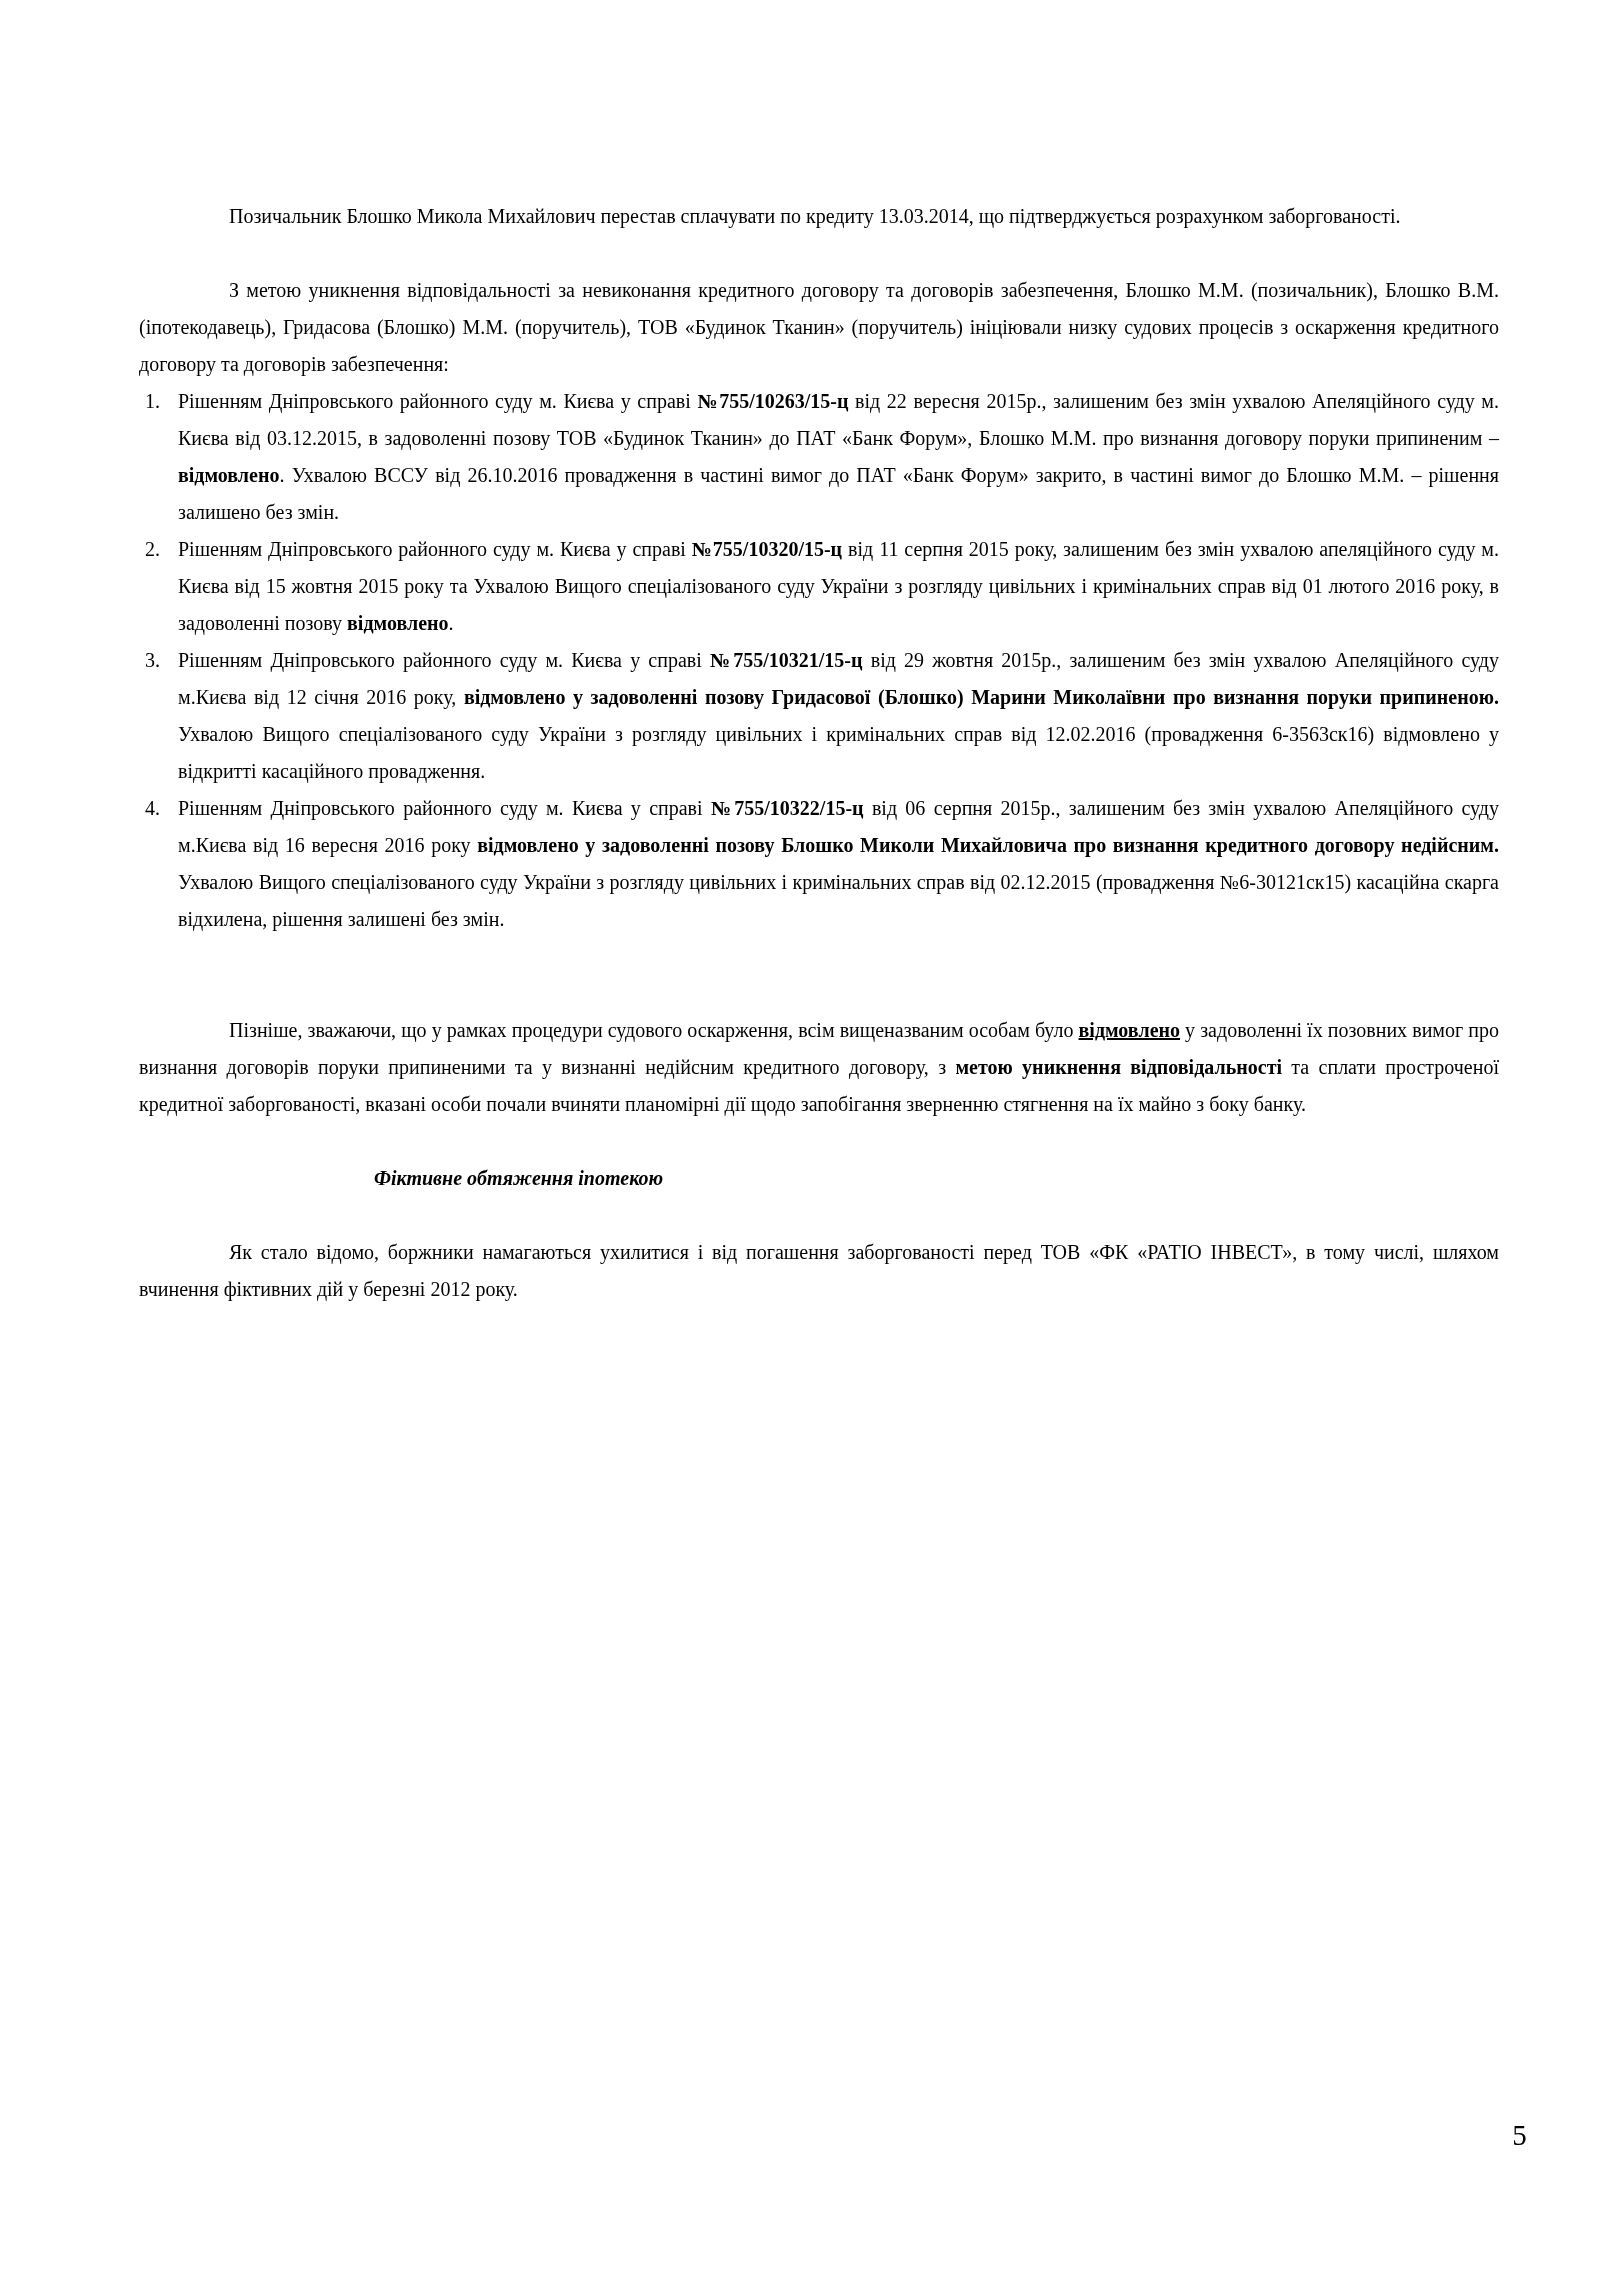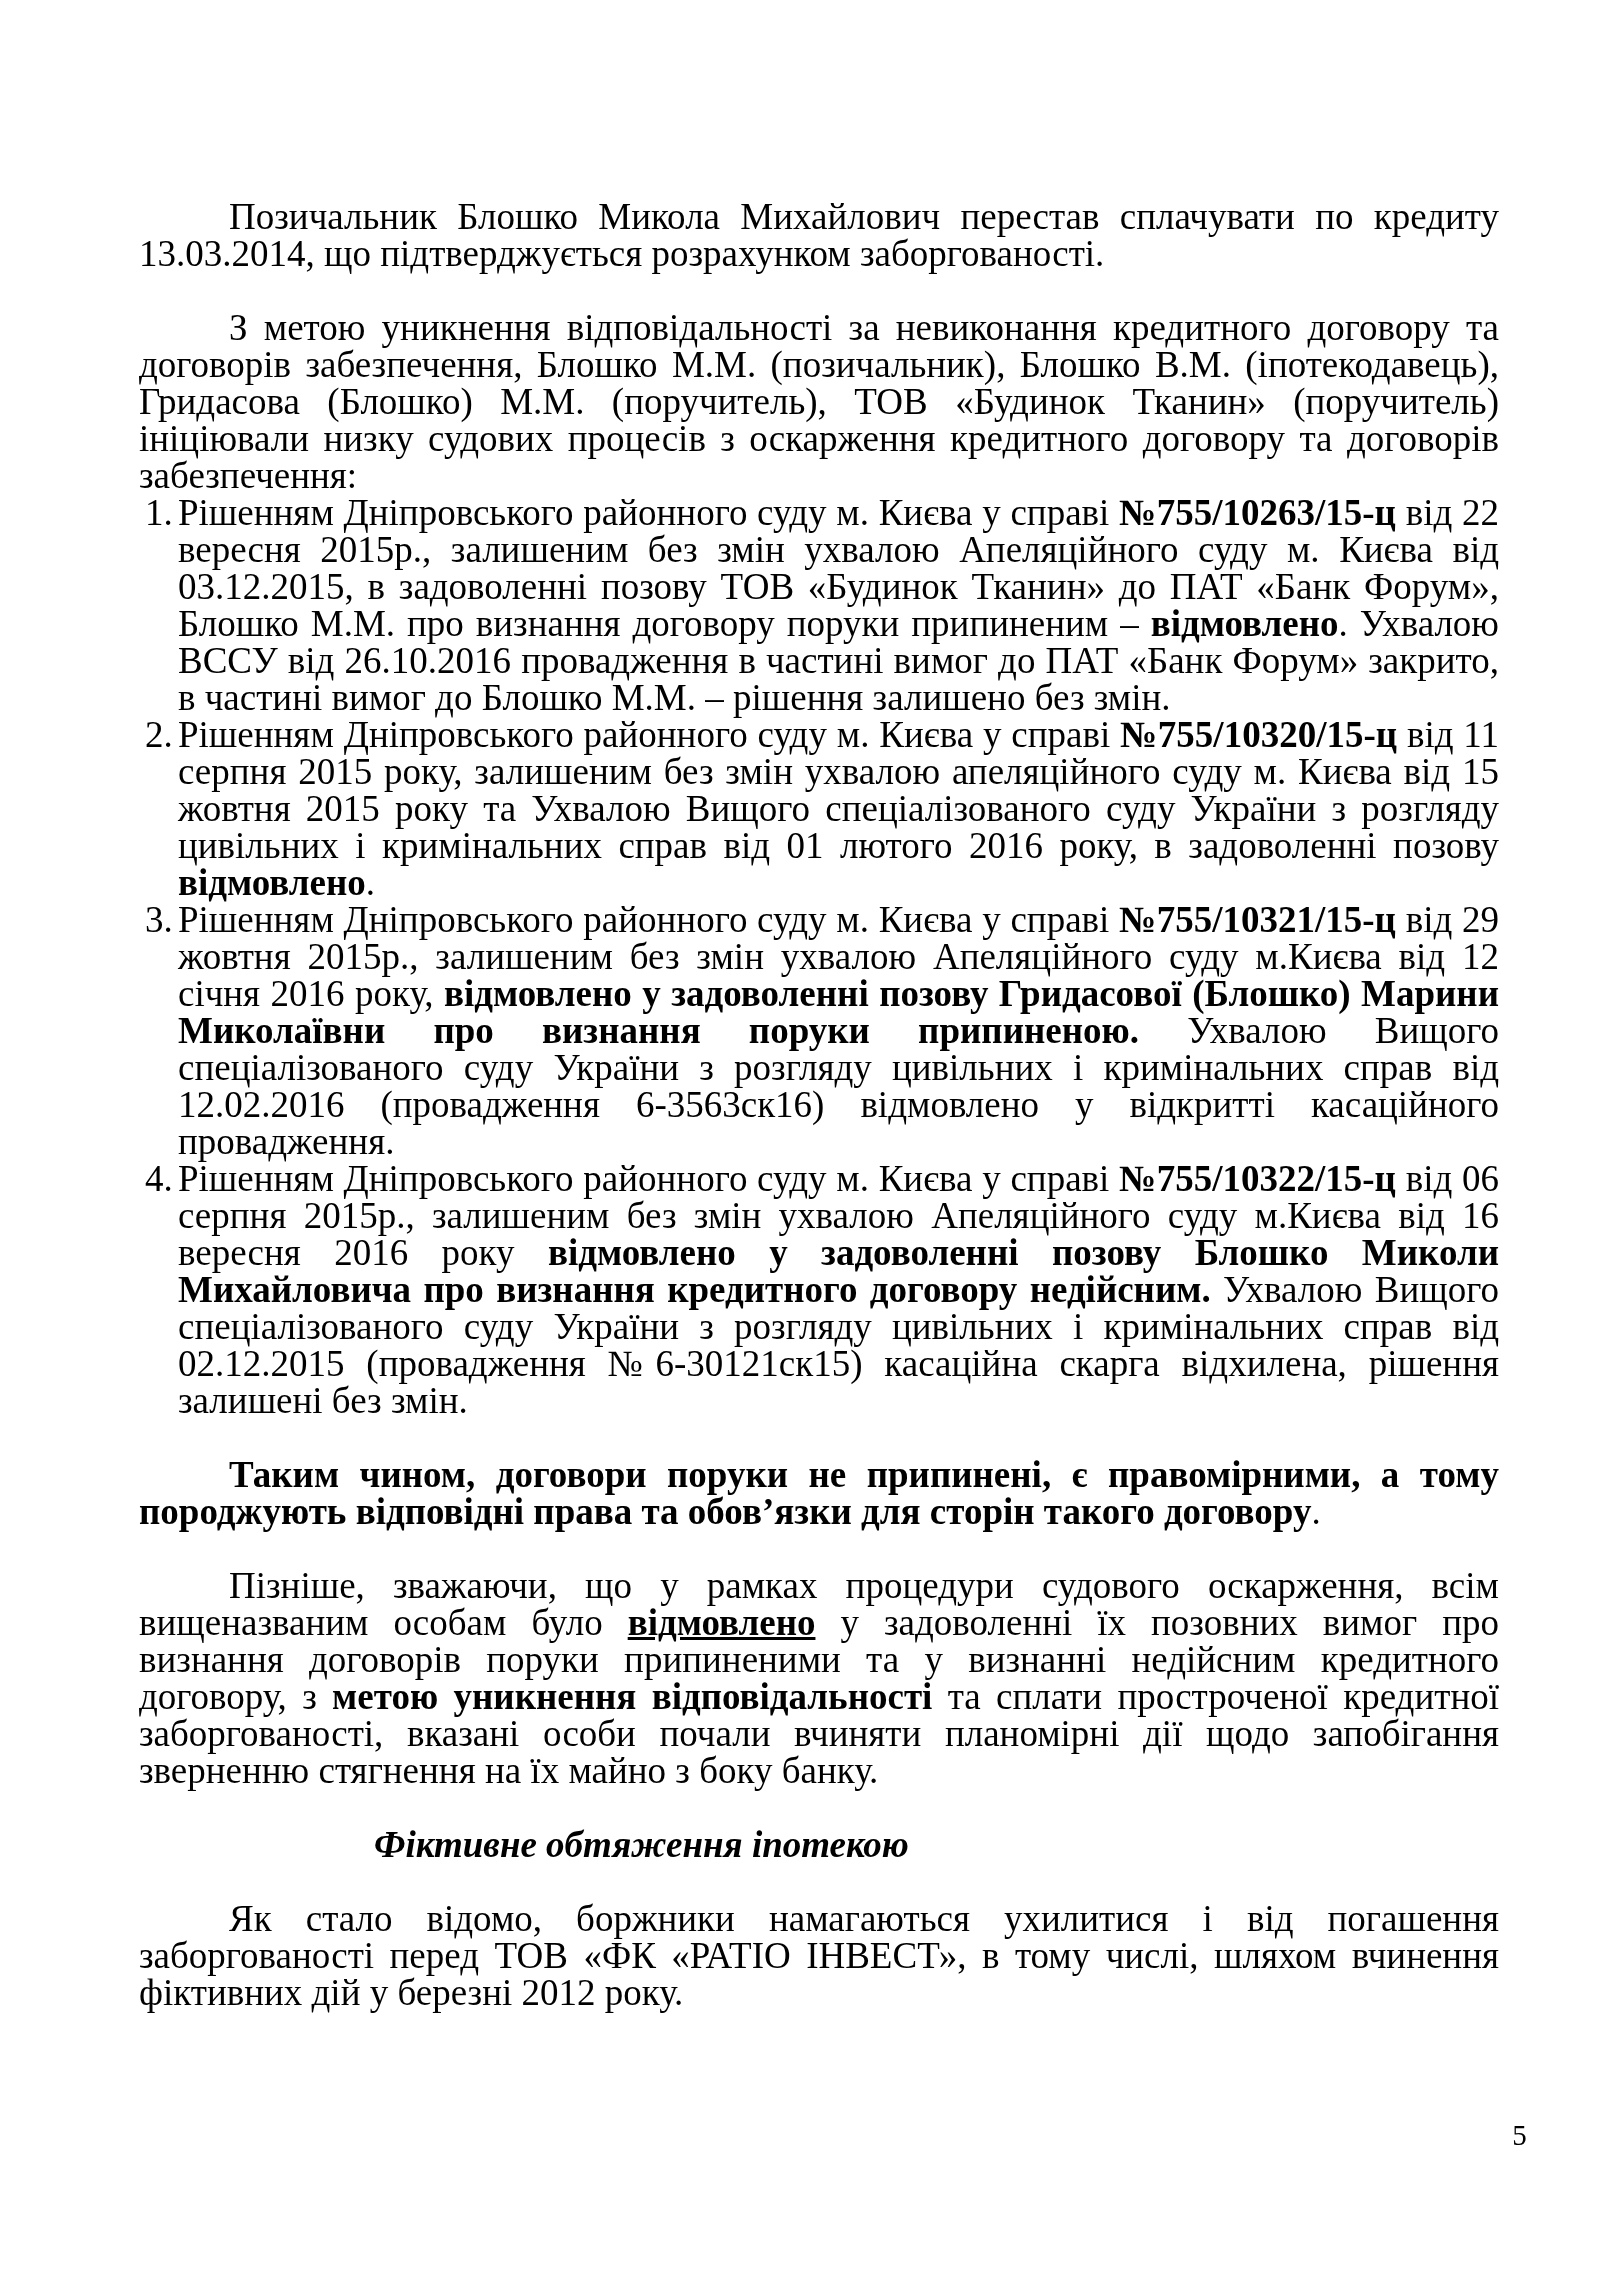--- a/index.html
+++ b/index.html
@@ -15,21 +15,21 @@
     width: 1620px;
     height: 2293px;
     background: #ffffff;
     overflow: hidden;
   }
   .content {
     position: absolute;
     left: 139px;
     top: 198px;
     width: 1360px;
-    font-size: 37px;
+    font-size: 20px;
     line-height: 37px;
     text-align: justify;
   }
   .p { text-indent: 90px; }
   .li { position: relative; padding-left: 39px; }
   .li .num { position: absolute; left: 5.9px; top: 0; }
   .h {
     font-weight: bold;
     font-style: italic;
     text-align: left;
@@ -56,21 +56,20 @@
 <div class="page">
   <div class="content">
       <div class="p"><span>Позичальник Блошко Микола Михайлович перестав сплачувати по кредиту 13.03.2014, що підтверджується розрахунком заборгованості.</span></div>
       <div class="spacer"></div>
       <div class="p"><span>З метою уникнення відповідальності за невиконання кредитного договору та договорів забезпечення, Блошко М.М. (позичальник), Блошко В.М. (іпотекодавець), Гридасова (Блошко) М.М. (поручитель), ТОВ «Будинок Тканин» (поручитель) ініціювали низку судових процесів з оскарження кредитного договору та договорів забезпечення:</span></div>
       <div class="li"><span class="num">1.</span><span>Рішенням Дніпровського районного суду м. Києва у справі </span><span class="b">№755/10263/15-ц</span><span> від 22 вересня 2015р., залишеним без змін ухвалою Апеляційного суду м. Києва від 03.12.2015, в задоволенні позову ТОВ «Будинок Тканин» до ПАТ «Банк Форум», Блошко М.М. про визнання договору поруки припиненим – </span><span class="b">відмовлено</span><span>. Ухвалою ВССУ від 26.10.2016 провадження в частині вимог до ПАТ «Банк Форум» закрито, в частині вимог до Блошко М.М. – рішення залишено без змін.</span></div>
       <div class="li"><span class="num">2.</span><span>Рішенням Дніпровського районного суду м. Києва у справі </span><span class="b">№755/10320/15-ц</span><span> від 11 серпня 2015 року, залишеним без змін ухвалою апеляційного суду м. Києва від 15 жовтня 2015 року та Ухвалою Вищого спеціалізованого суду України з розгляду цивільних і кримінальних справ від 01 лютого 2016 року, в задоволенні позову </span><span class="b">відмовлено</span><span>.</span></div>
       <div class="li"><span class="num">3.</span><span>Рішенням Дніпровського районного суду м. Києва у справі </span><span class="b">№755/10321/15-ц</span><span> від 29 жовтня 2015р., залишеним без змін ухвалою Апеляційного суду м.Києва від 12 січня 2016 року, </span><span class="b">відмовлено у задоволенні позову Гридасової (Блошко) Марини Миколаївни про визнання поруки припиненою.</span><span> Ухвалою Вищого спеціалізованого суду України з розгляду цивільних і кримінальних справ від 12.02.2016 (провадження 6-3563ск16) відмовлено у відкритті касаційного провадження.</span></div>
       <div class="li"><span class="num">4.</span><span>Рішенням Дніпровського районного суду м. Києва у справі </span><span class="b">№755/10322/15-ц</span><span> від 06 серпня 2015р., залишеним без змін ухвалою Апеляційного суду м.Києва від 16 вересня 2016 року </span><span class="b">відмовлено у задоволенні позову Блошко Миколи Михайловича про визнання кредитного договору недійсним.</span><span> Ухвалою Вищого спеціалізованого суду України з розгляду цивільних і кримінальних справ від 02.12.2015 (провадження №6-30121ск15) касаційна скарга відхилена, рішення залишені без змін.</span></div>
       <div class="spacer"></div>
-      <div class="p"><span class="b">Таким чином, договори поруки не припинені, є правомірними, а тому породжують відповідні права та обов’язки для сторін такого договору</span><span>.</span></div>
       <div class="spacer"></div>
       <div class="p"><span>Пізніше, зважаючи, що у рамках процедури судового оскарження, всім вищеназваним особам було </span><span class="b u">відмовлено</span><span> у задоволенні їх позовних вимог про визнання договорів поруки припиненими та у визнанні недійсним кредитного договору, з </span><span class="b">метою уникнення відповідальності</span><span> та сплати простроченої кредитної заборгованості, вказані особи почали вчиняти планомірні дії щодо запобігання зверненню стягнення на їх майно з боку банку.</span></div>
       <div class="spacer"></div>
       <div class="h"><span class="b i">Фіктивне обтяження іпотекою</span></div>
       <div class="spacer"></div>
       <div class="p"><span>Як стало відомо, боржники намагаються ухилитися і від погашення заборгованості перед ТОВ «ФК «РАТІО ІНВЕСТ», в тому числі, шляхом вчинення фіктивних дій у березні 2012 року.</span></div>
     </div>
   <div class="page-number">5</div>
 </div>
 

